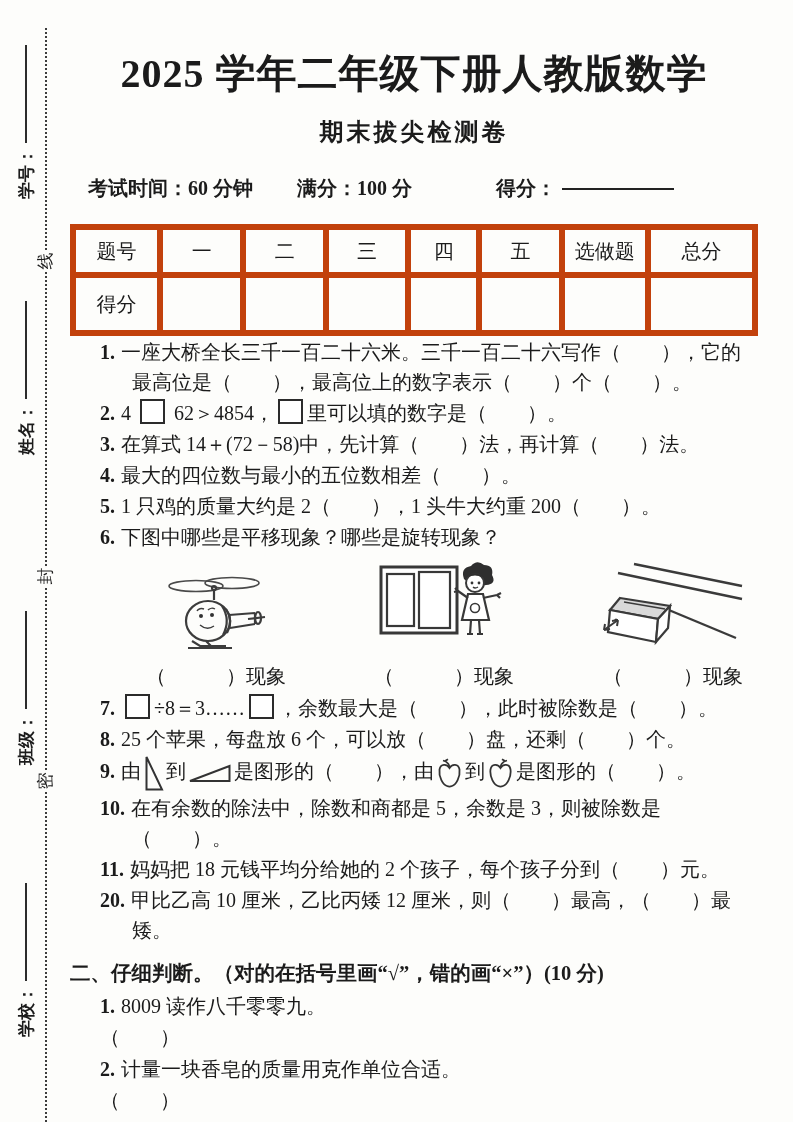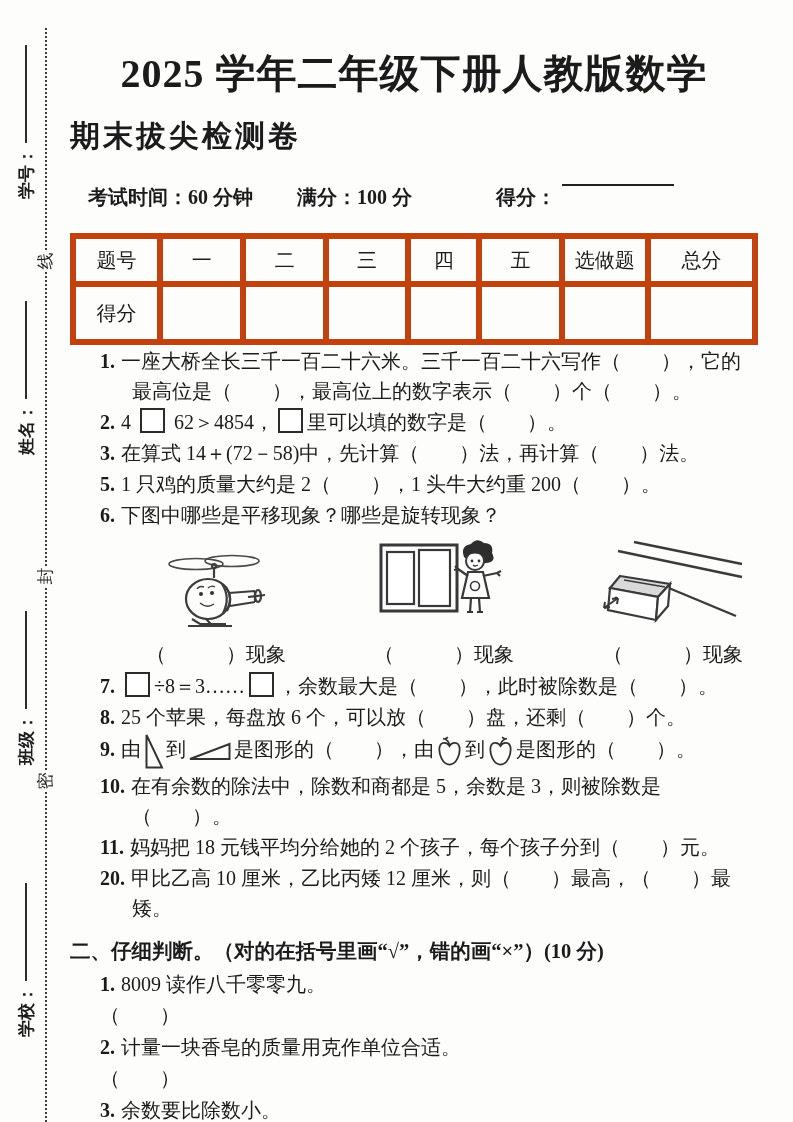--- a/index.html
+++ b/index.html
@@ -17,22 +17,22 @@
   .side-field .side-line{display:inline-block;width:98px;height:0;
     border-bottom:2px solid #2c2c2c;margin-left:5px;}
   .sf-1{top:110px}.sf-2{top:366px}.sf-3{top:676px}.sf-4{top:948px}
   .seal-char{position:absolute;left:36px;width:20px;text-align:center;
     transform:rotate(-90deg);font-size:17px;line-height:20px;background:#fdfdfb;}
   .sc-1{top:251px}.sc-2{top:566px}.sc-3{top:771px}
 
   
   .main{position:absolute;left:70px;top:0;width:688px;}
   .title1{margin:46px 0 0;text-align:center;font-size:40px;font-weight:bold;letter-spacing:1px;}
-  .title2{margin:15px 0 0;text-align:left;font-size:30px;font-weight:bold;letter-spacing:3px;font-family:Liberation Mono, monospace;}
-  .info-row{margin:27px 0 0 18px;display:flex;align-items:flex-start;
+  .title2{margin:15px 0 0;text-align:center;font-size:24px;font-weight:bold;letter-spacing:3px;font-family:Liberation Mono, monospace;}
+  .info-row{margin:27px 0 0 18px;display:flex;align-items:center;
     font-size:20px;font-weight:bold;}
   .info-full{margin-left:44px}
   .info-score{margin-left:84px}
   .score-line{display:inline-block;width:112px;height:0;border-bottom:2px solid #222;
     margin-left:6px;vertical-align:baseline;}
 
   table.score-table{margin-top:22px;width:688px;border-collapse:collapse;font-size:20px;}
   table.score-table td{border:6px solid #c2410c;text-align:center;padding:0;}
   table.score-table tr.r1 td{height:42px;}
   table.score-table tr.r2 td{height:52px;}
@@ -131,20 +131,21 @@
       <td></td>
     </tr>
   </tbody>
     </table>
 
 
   <div id="s1-questions">
       <div class="question"><span class="q-num">1.</span><span>一座大桥全长三千一百二十六米。三千一百二十六写作（　　），它的最高位是（　　），最高位上的数字表示（　　）个（　　）。</span></div>
       <div class="question"><span class="q-num">2.</span><span>4 </span><span class="inline-box"></span><span> 62＞4854，</span><span class="inline-box"></span><span>里可以填的数字是（　　）。</span></div>
       <div class="question"><span class="q-num">3.</span><span>在算式 14＋(72－58)中，先计算（　　）法，再计算（　　）法。</span></div>
+      <div class="question"><span class="q-num">4.</span><span>最大的四位数与最小的五位数相差（　　）。</span></div>
       <div class="question"><span class="q-num">5.</span><span>1 只鸡的质量大约是 2（　　），1 头牛大约重 200（　　）。</span></div>
       <div class="question"><span class="q-num">6.</span><span>下图中哪些是平移现象？哪些是旋转现象？</span><div class="figure-row">
           <div class="figure">
             <div class="fig-icon"><svg width="108" height="80" viewBox="0 0 108 80">
                 <g fill="none" stroke="#4a4a4a" stroke-width="1.6">
                   <ellipse cx="34" cy="14" rx="27" ry="5.5"></ellipse>
                   <ellipse cx="70" cy="11" rx="27" ry="5.5"></ellipse>
                 </g>
                 <g fill="none" stroke="#3c3c3c" stroke-width="2.2">
                   <line x1="52" y1="17" x2="52" y2="28"></line>

